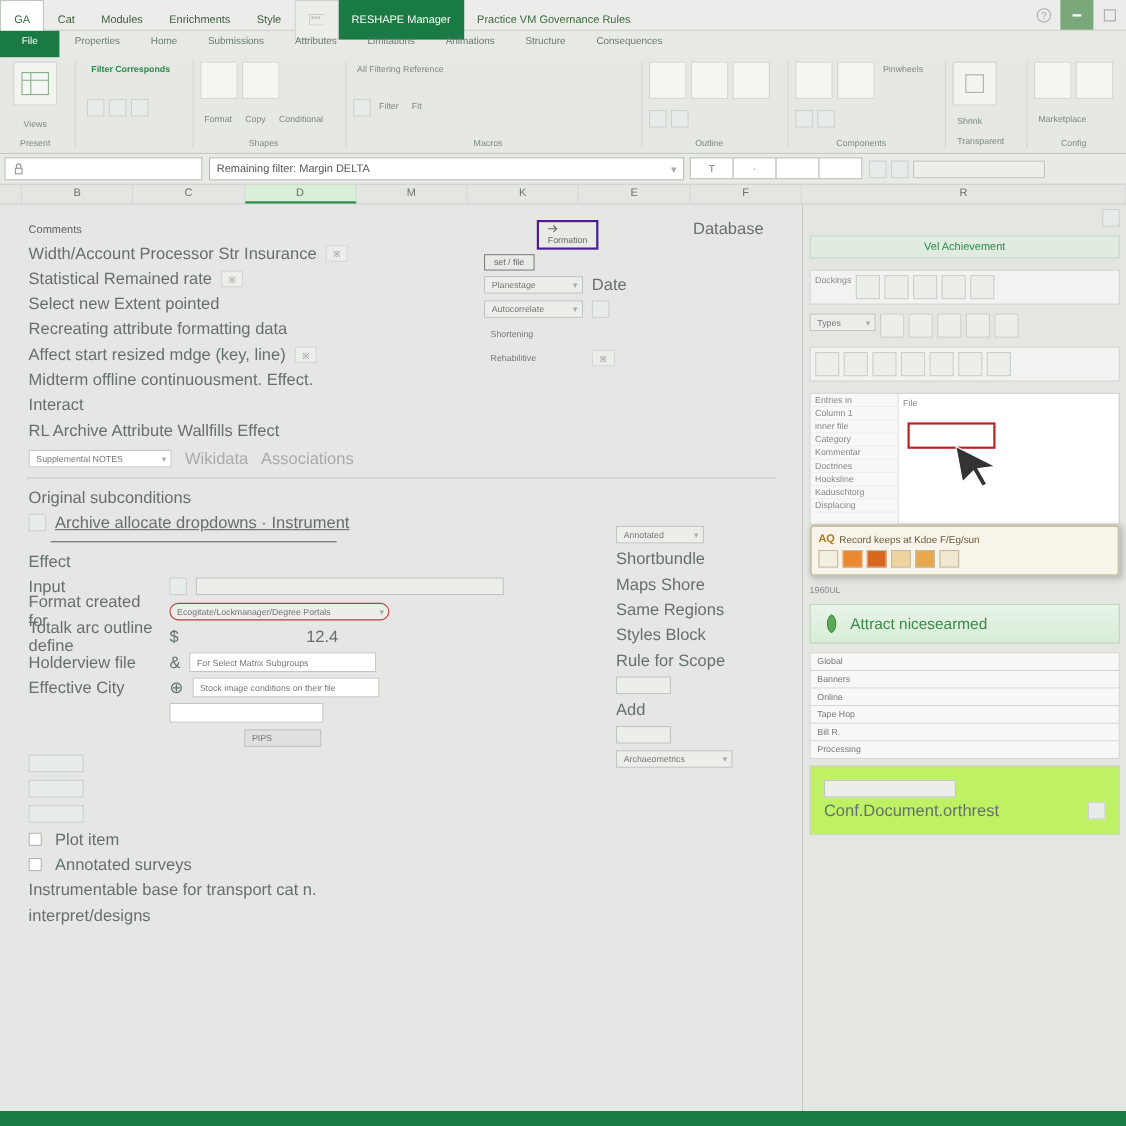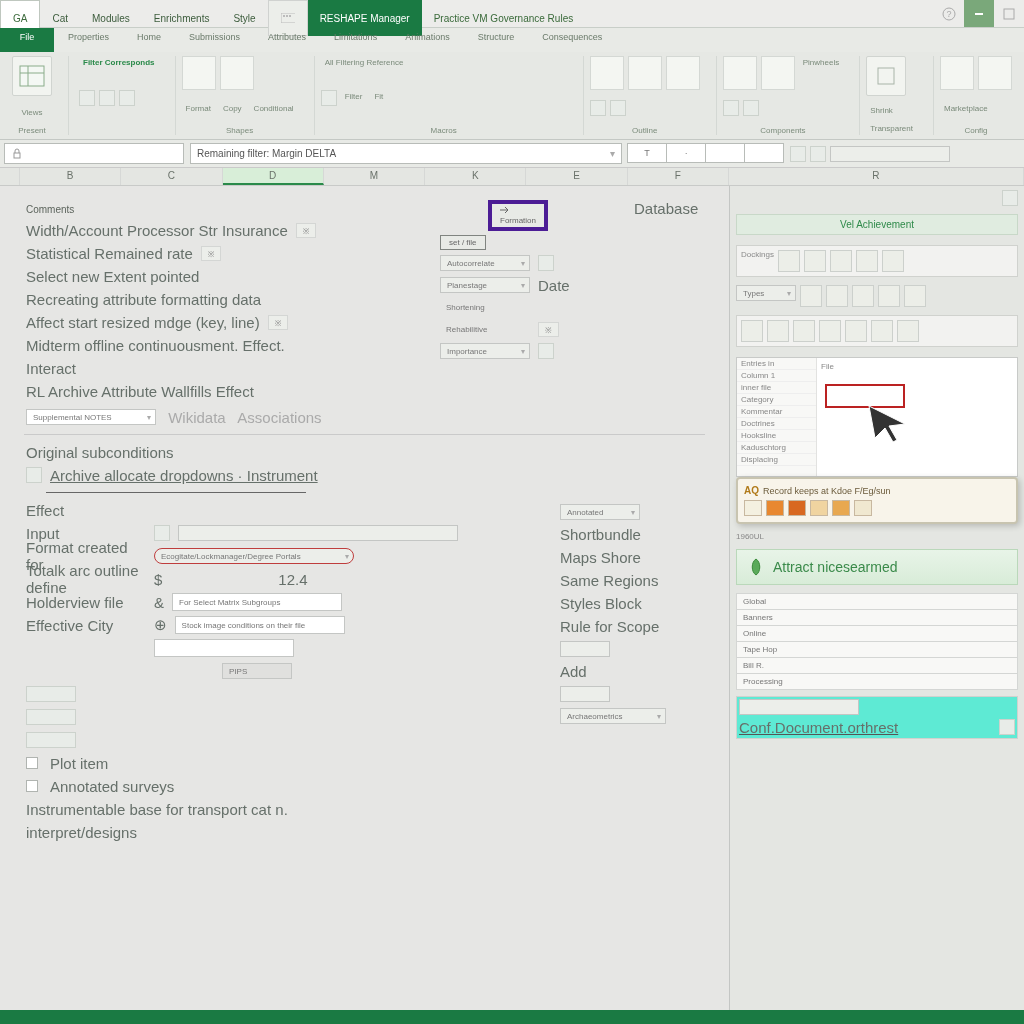--- a/index.html
+++ b/index.html
@@ -53,21 +53,21 @@
   .preview .right { flex:1; position:relative; }
   .redbox { position:absolute; border:2px solid #b22; }
   .callout { margin: -4px 6px 6px 6px; padding:6px; background:#f8f4ea; border:2px solid #c8c4b0; border-radius:4px; box-shadow:2px 2px 6px rgba(0,0,0,.2); }
   .callout-title { font-size:9px; color:#6a5a3a;}
   .callout-row { display:flex; gap:4px; margin-top:4px; }
   .callout-row .sw { width:18px;height:16px;border:1px solid #c8b8a0; }
   .banner { margin:6px 6px; padding:8px 10px; background:linear-gradient(#e8f4e8,#d8ecd8); border:1px solid #bad8ba; font-size:14px; color:#3a8a4a; display:flex; align-items:center; gap:8px; }
   .list2 { margin:2px 6px; }
   .list2 div { font-size:8px; padding:3px 6px; border:1px solid #d4d6d4; border-top:0; background:#f8f8f6; color:#777; }
   .list2 div:first-child { border-top:1px solid #d4d6d4; }
-  .bottom-pane { margin:4px 6px; background:#5eead4; border:1px solid #d0d2ce; padding:2px;text-decoration:underline; }
+  .bottom-pane { margin:4px 6px; background:#bef264; border:1px solid #d0d2ce; padding:12px; }
   .status { height:14px; background:#1a7a43; display:flex; align-items:center; padding:0 6px; color:#dff0df; font-size:8px; }
   .sheet-col2 { position:absolute; left:440px; top:10px; width:240px;}
   .sheet-col2 .btnbox { display:flex; gap:6px; margin:4px 0;}
   .sheet-col2 .btnbox .b { background:#e8eae6; border:1px solid #808480; padding:2px 8px; font-size:8px; color:#666; }
   svg { display:block; }
 </style>
 </head>
 <body>
 
 <div class="titlebar">
@@ -339,49 +339,45 @@
       </div>
     <div class="row">
         <span class="lbl">Instrumentable base for transport cat n.</span>
       </div>
     <div class="row">
         <span class="lbl" style="">interpret/designs</span>
       </div>
 
     <div class="sheet-col2">
       <div class="btnbox">
-        <div class="b" style="border:4px solid #4c1d95;margin-left:48px;">
+        <div class="b" style="border:2px solid #4c1d95;margin-left:48px;">
           <svg style="display:inline" width="10" height="8">
               <path d="M0 4 H8 M5 1 L8 4 L5 7" stroke="#666" fill="none"></path>
             </svg>
           <span>Formation</span>
         </div>
         <span class="lbl" style="margin-left:80px">Database</span>
       </div>
       <div class="btnbox">
           <div class="b">set / file</div>
         </div>
       <div class="row" style="margin:4px 0">
+          <div class="ddrop" style="width:90px">Planestage</div>
+          <span class="lbl">Date</span>
+        </div>
+      <div class="row" style="margin:4px 0">
           <div class="ddrop" style="width:90px">Autocorrelate</div>
           <span class="ico"></span>
-        </div>
-      <div class="row" style="margin:4px 0">
-          <div class="ddrop" style="width:90px">Planestage</div>
-          <span class="lbl">Date</span>
         </div>
       <div class="row" style="margin:4px 0">
           <div class="ddrop btn" style="width:90px;border:0;background:transparent">Shortening</div>
         </div>
       <div class="row" style="margin:4px 0">
           <div class="ddrop btn" style="width:90px;border:0;background:transparent">Rehabilitive</div>
           <span class="chip">※</span>
-        </div>
-      <div class="row" style="margin:4px 0">
-          <div class="ddrop" style="width:90px">Importance</div>
-          <span class="ico"></span>
         </div>
       <div style="height:140px"></div>
       <div style="display:flex;flex-direction:column;gap:6px;margin-left:120px;">
         <div class="ddrop" style="width:80px">Annotated</div>
         <span class="lbl">Shortbundle</span>
         <span class="lbl">Maps Shore</span>
         <span class="lbl">Same Regions</span>
         <span class="lbl">Styles Block</span>
         <span class="lbl">Rule for Scope</span>
         <div class="ddrop btn" style="width:50px"></div>

